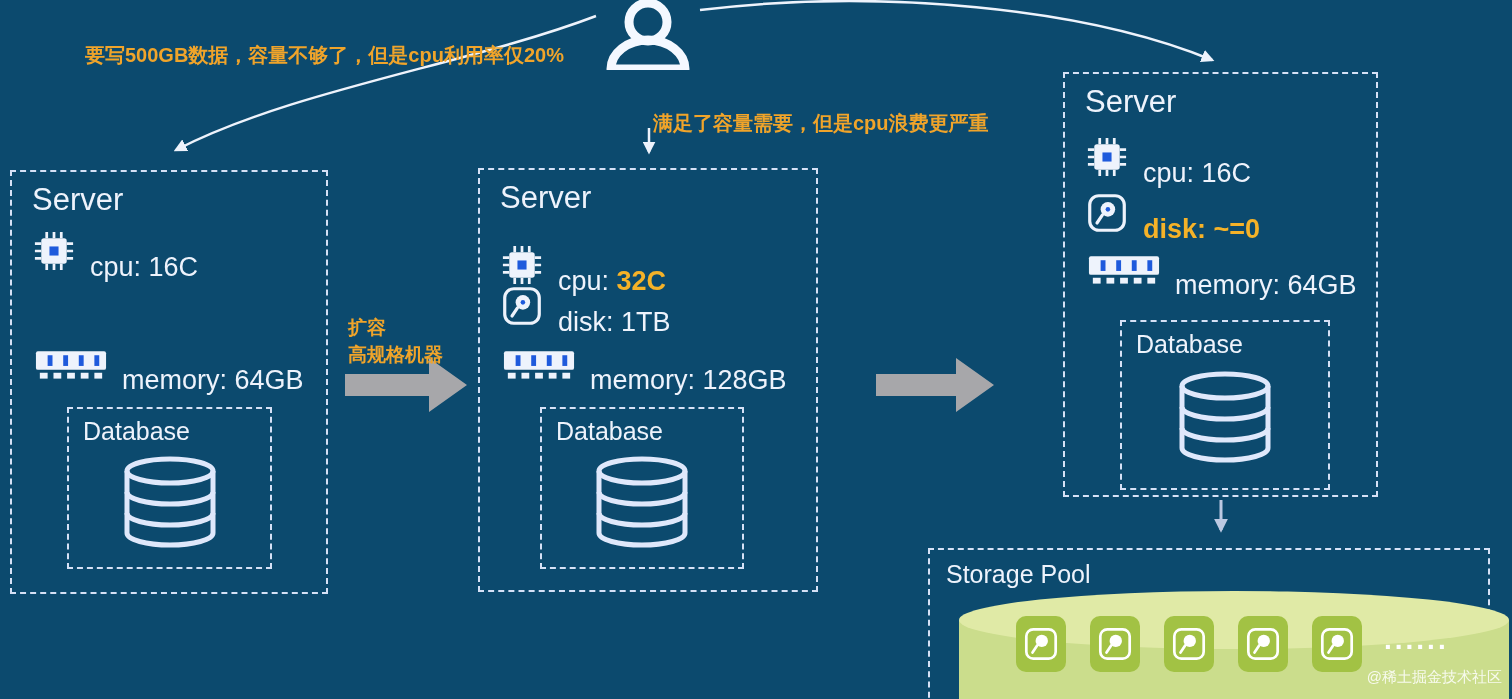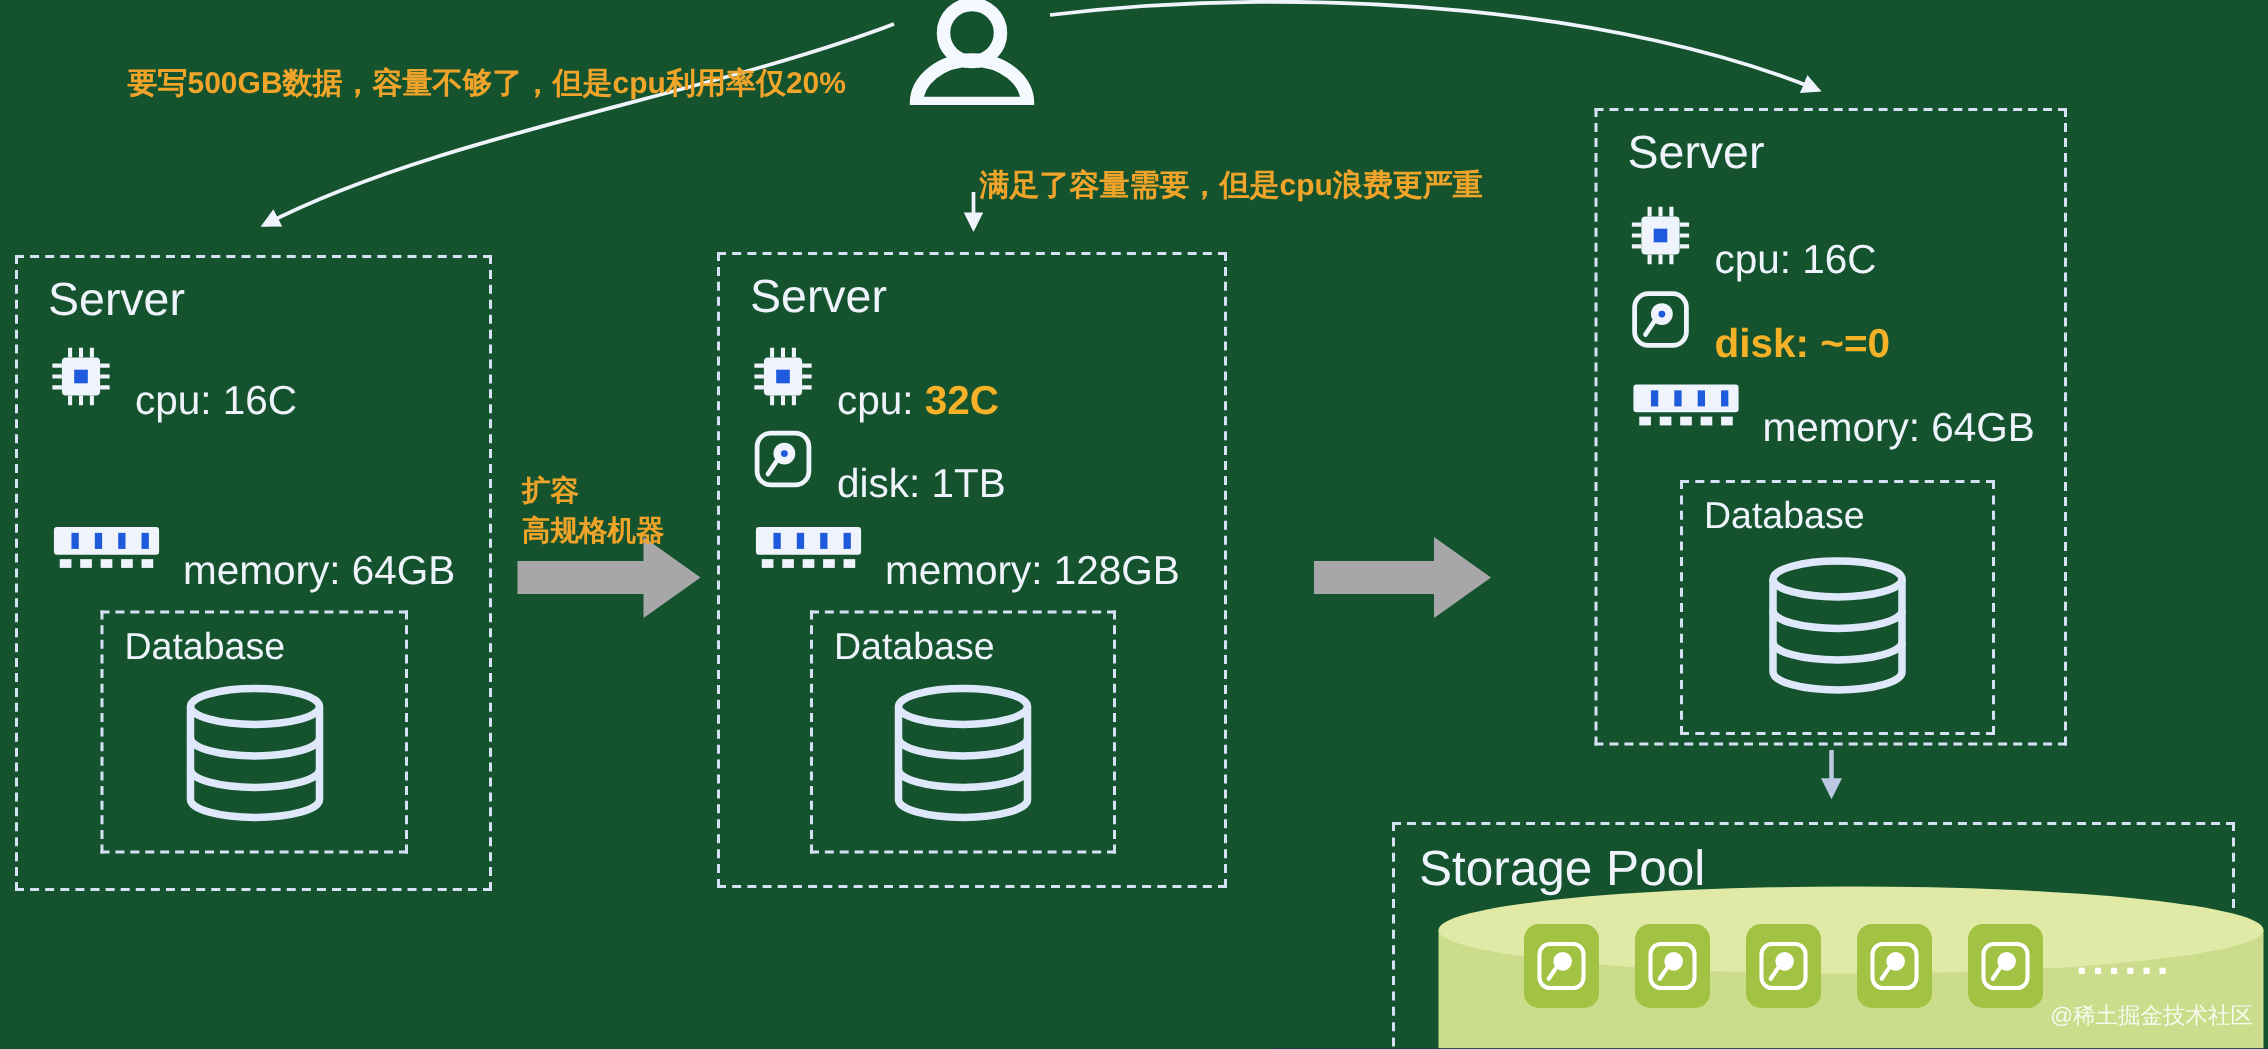--- a/index.html
+++ b/index.html
@@ -1,39 +1,39 @@
 <!DOCTYPE html>
 <html><head>
 <meta charset="utf-8">
 <style>
   * { margin:0; padding:0; box-sizing:border-box; }
   html,body { background:#0b2a66; }
   .canvas {
     position:relative; width:1512px; height:699px;
-    background:#14532d; overflow:hidden;
+    background:#0c4a6e; overflow:hidden;
     font-family:"Liberation Sans", sans-serif;
   }
   .server-box { position:absolute; border:2px dashed #d6e1f6; }
   .box-title { position:absolute; left:20px; top:10px; font-size:31px; color:#eef3fc; }
   .spec-row { position:absolute; left:22px; display:flex; align-items:center; gap:16px; height:46px; }
   .spec-row.mem { gap:14px; }
   .spec-text { font-size:27px; color:#eef3fc; white-space:nowrap;margin-top:32px; }
   .hl { color:#f5b228; font-weight:bold; }
   .i40 { width:40px; height:40px; display:block; }
   .i-mem { width:74px; height:42px; display:block; }
   .db-box { position:absolute; border:2px dashed #d6e1f6; }
   .db-title { position:absolute; left:14px; top:8px; font-size:25px; color:#eef3fc; }
   .db-icon { position:absolute; left:50%; top:46px; transform:translateX(-50%); }
   .db-svg { width:100px; height:102px; display:block; }
   .annotation { position:absolute; color:#f0a42a; font-weight:bold; font-size:20px; white-space:nowrap; z-index:6; }
   .arrow-label { position:absolute; color:#f0a42a; font-weight:bold; font-size:19px; line-height:27px; white-space:nowrap; z-index:6; }
   .person { position:absolute; left:600px; top:0; z-index:4; }
   .overlay { position:absolute; left:0; top:0; z-index:5; pointer-events:none; }
   .pool-box { position:absolute; left:928px; top:548px; width:562px; height:160px; border:2px dashed #d6e1f6; }
-  .pool-title { position:absolute; left:16px; top:10px; font-size:33px; color:#eef3fc; }
+  .pool-title { position:absolute; left:16px; top:10px; font-size:25px; color:#eef3fc; }
   .cylinder { position:absolute; left:956px; top:588px; z-index:3; }
   .tile { position:absolute; width:50px; height:56px; background:#a2c244; border-radius:10px;
           display:flex; align-items:center; justify-content:center; z-index:4; }
   .tile svg { width:34px; height:34px; display:block; }
   .dots { position:absolute; left:1384px; top:624px; color:#ffffff; font-size:28px; font-weight:bold;
           letter-spacing:3px; z-index:4; }
   .watermark { position:absolute; right:10px; bottom:12px; color:rgba(255,255,255,0.85);
                font-size:15px; z-index:9; }
 </style>
 </head>
@@ -122,21 +122,21 @@
       <div class="db-icon">
         <svg class="db-svg" style="height:96px;">
             <use href="#sym-db"></use>
           </svg>
       </div>
     </div>
   </div>
 
   <div class="server-box" style="left:478px; top:168px; width:340px; height:424px;">
     <div class="box-title">Server</div>
-    <div class="spec-row" style="top:58px;">
+    <div class="spec-row" style="top:72px;">
       <svg class="i40">
           <use href="#sym-cpu"></use>
         </svg>
       <span class="spec-text"><span>cpu: </span><span class="hl">32C</span></span>
     </div>
     <div class="spec-row" style="top:113px;">
       <svg class="i40">
           <use href="#sym-disk"></use>
         </svg>
       <span class="spec-text"><span>disk: 1TB</span><span class="hl"></span></span>

